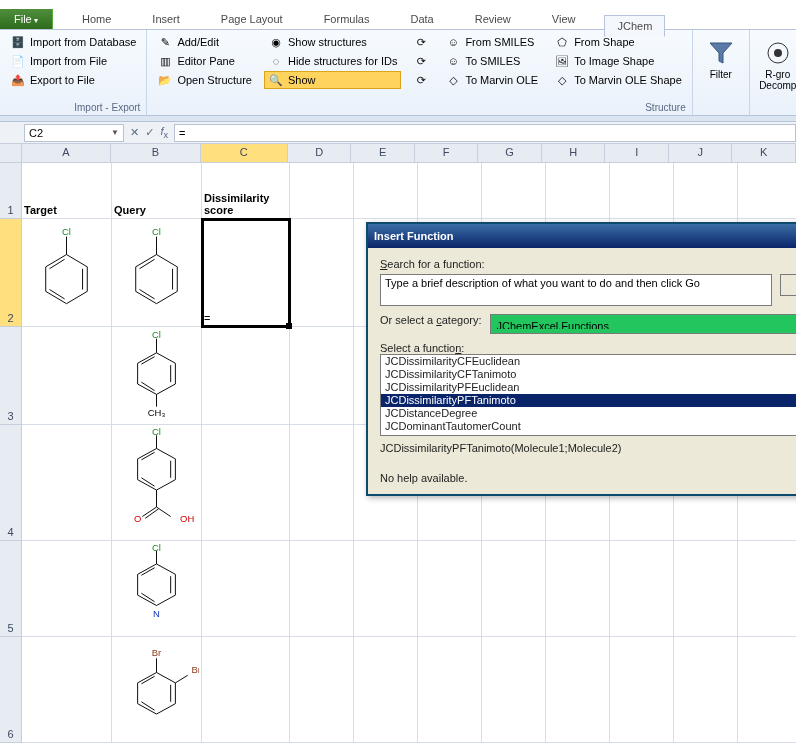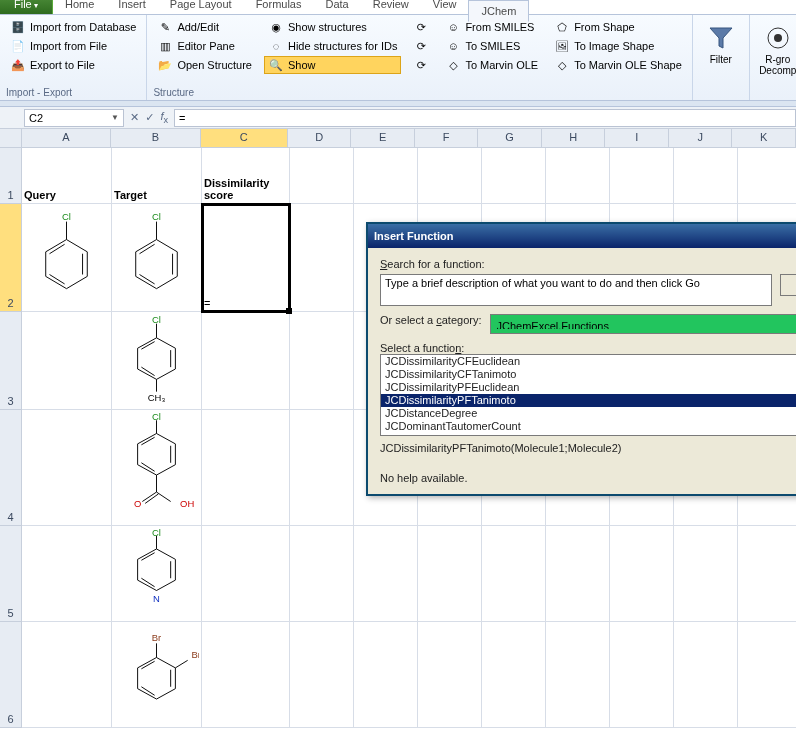--- a/index.html
+++ b/index.html
@@ -1,29 +1,29 @@
 <!DOCTYPE html>
 <html><head>
 <meta charset="utf-8">
 <style>
 * { box-sizing: border-box; margin: 0; padding: 0; font-family: "Segoe UI", Tahoma, sans-serif; }
 body { background: #fff; font-size: 11px; overflow: hidden; width: 796px; height: 749px; position: relative; }
 
 
-.tabs { display: flex; align-items: flex-end; height: 15px; background: #fff; border-bottom: 1px solid #b6c4db; }
+.tabs { display: flex; align-items: flex-end; height: 30px; background: #fff; border-bottom: 1px solid #b6c4db; gap: 17px; }
 .file-tab { background: linear-gradient(#4f8f3c,#2e6b1e); color: #fff; padding: 4px 14px; font-size: 11px; cursor: pointer; border-right: 1px solid #5aaa3a; }
 .file-tab::after { content: " ▾"; font-size: 8px; }
 .tab { padding: 4px 12px; font-size: 11px; cursor: pointer; color: #4a4a4a; }
 .tab.active { background: #f4f7fc; border: 1px solid #b6c4db; border-bottom: 1px solid #f4f7fc; position: relative; top: 8px; }
 
 
 .ribbon { display: flex; height: 86px; background: linear-gradient(#f7fbff,#eaf1fa); border-bottom: 1px solid #b6c4db; }
 .group { border-right: 1px solid #c9d6e9; padding: 3px 6px 2px 6px; display: flex; flex-direction: column; justify-content: space-between; }
 .group-body { display: flex; flex-direction: column; gap: 1px; }
-.group-label { text-align: left; font-size: 10px; color: #5a6a85; padding-top: 2px; }
+.group-label { text-align: right; font-size: 10px; color: #5a6a85; padding-top: 2px; }
 .btn-row { display: flex; align-items: center; gap: 4px; padding: 1px 4px; cursor: pointer; white-space: nowrap; }
 .btn-row.active-btn { background: #ffd45e; border: 1px solid #dca419; padding: 0 3px; }
 .btn-icon { width: 16px; height: 16px; display: inline-flex; align-items: center; justify-content: center; font-size: 11px; }
 .cols2 { display: flex; gap: 8px; }
 .big-btn { display: flex; flex-direction: column; align-items: center; justify-content: center; width: 44px; padding: 4px; cursor: pointer; }
 .big-btn .big-ic { width: 32px; height: 32px; display: flex; align-items: center; justify-content: center; font-size: 24px; }
 .big-btn-label { font-size: 10px; text-align: center; }
 
 
 .below-ribbon {height:6px;background:#dbe5f1;border-bottom:1px solid #b6c4db;}
@@ -256,25 +256,25 @@
       <div class="row-h r1">1</div>
       <div class="row-h r2 sel">2</div>
       <div class="row-h r3">3</div>
       <div class="row-h r4">4</div>
       <div class="row-h r5">5</div>
       <div class="row-h r6">6</div>
     </div>
     <div class="cells">
 
       <div class="cell-row">
+        <div class="cell colB r1">
+            <span class="hdr-text">Target</span>
+          </div>
         <div class="cell colA r1">
             <span class="hdr-text">Query</span>
-          </div>
-        <div class="cell colB r1">
-            <span class="hdr-text">Target</span>
           </div>
         <div class="cell colC r1">
             <span class="hdr-text">Dissimilarity score</span>
           </div>
         <div class="cell r1"></div>
         <div class="cell r1"></div>
         <div class="cell r1"></div>
         <div class="cell r1"></div>
         <div class="cell r1"></div>
         <div class="cell r1"></div>

